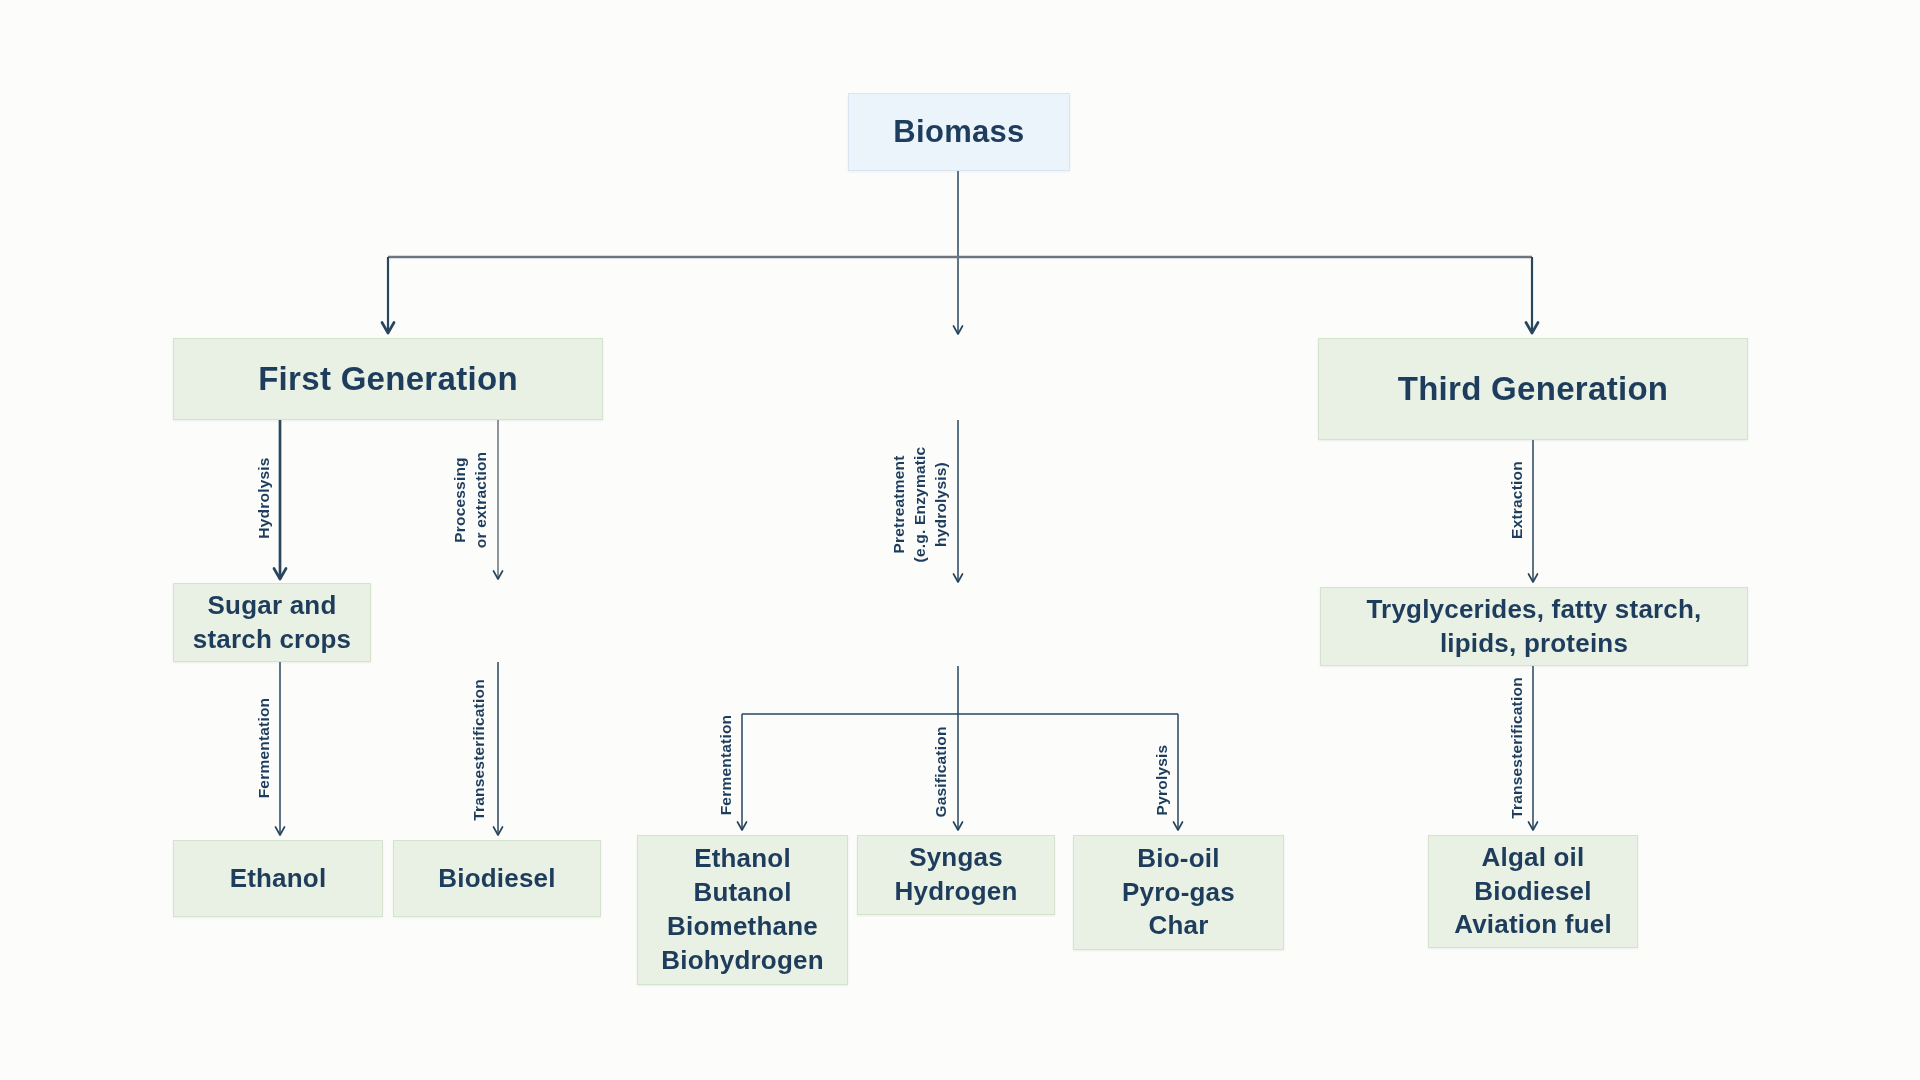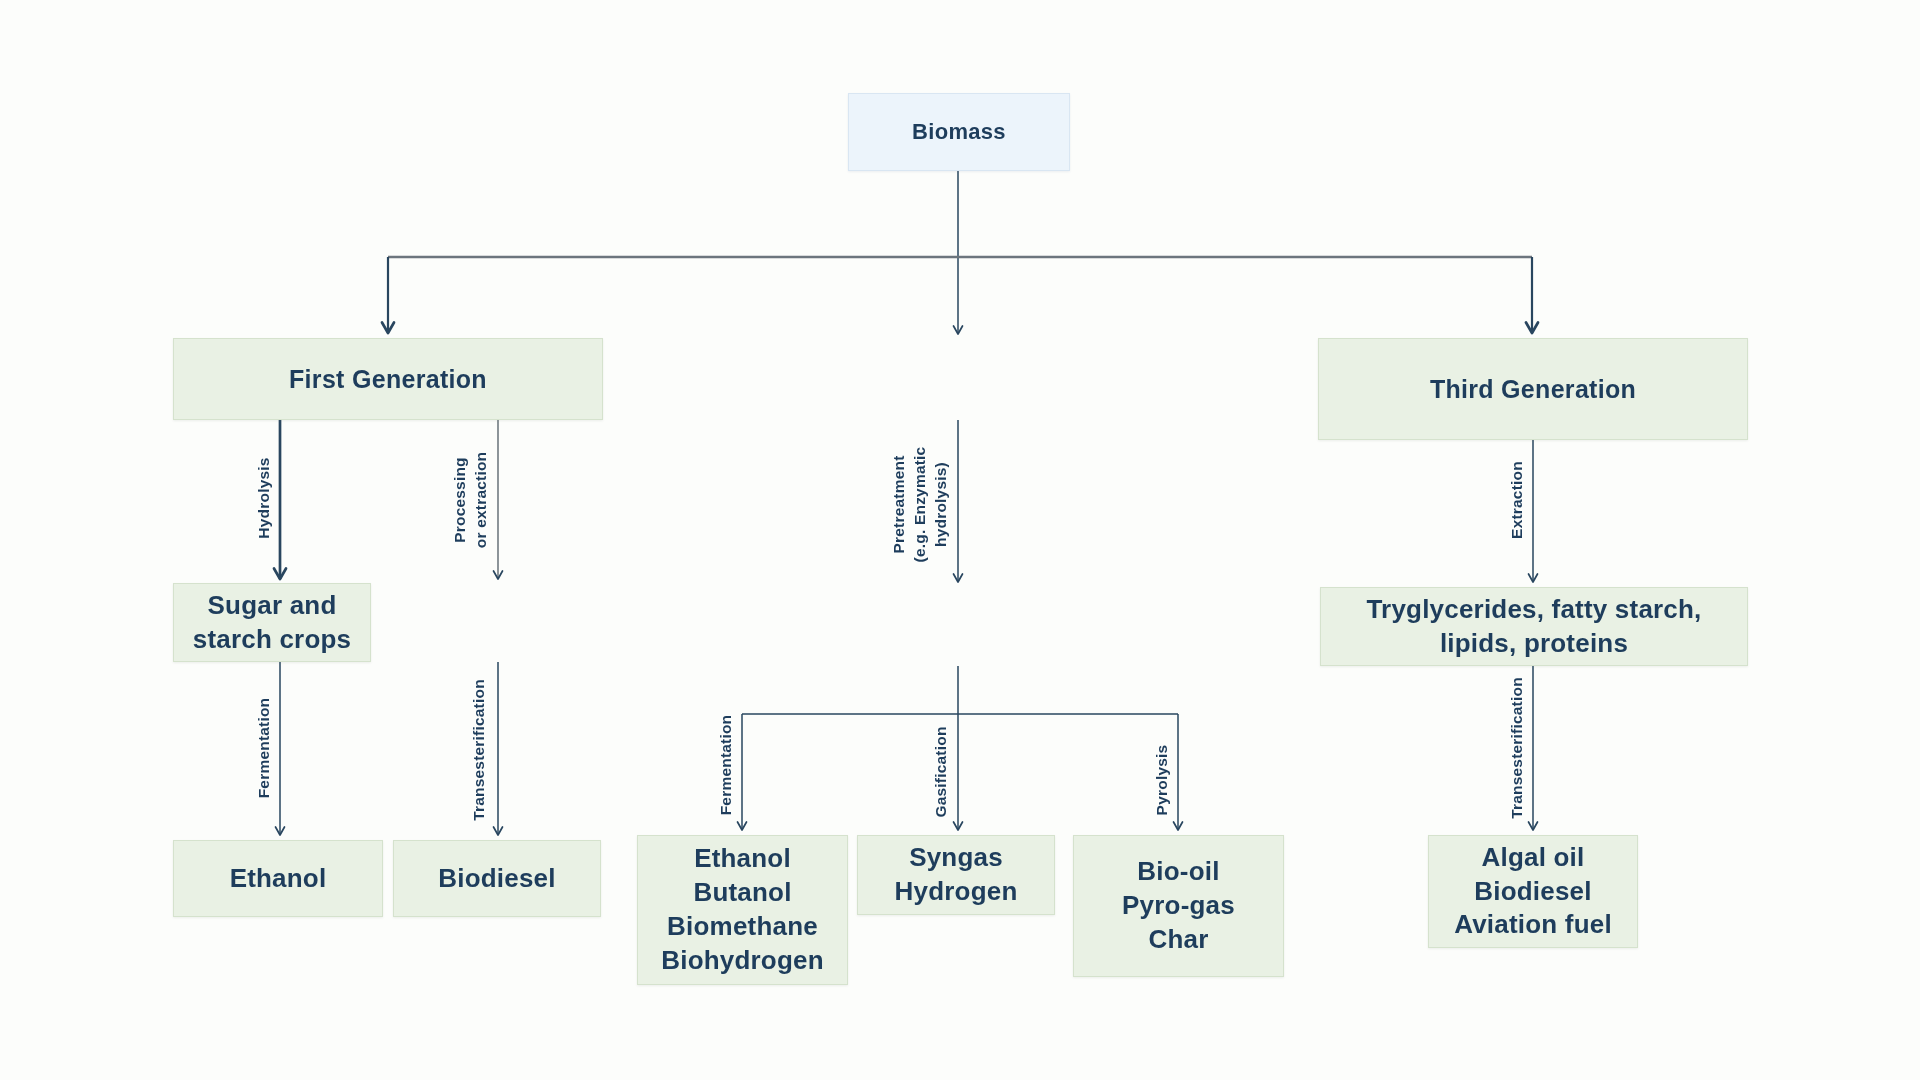--- a/index.html
+++ b/index.html
@@ -26,22 +26,22 @@
   .node--green{
     background:var(--box-green);
     border:1px solid rgba(196,214,186,0.55);
     box-shadow:0 1px 2px rgba(120,140,120,0.12);
   }
   .node--blue{
     background:var(--box-blue);
     border:1px solid #d9e6f2;
     box-shadow:0 1px 2px rgba(120,140,170,0.12);
   }
-  .node--title{font-size:25px;letter-spacing:0.3px;}
-  .node--root{font-size:22px;letter-spacing:0.3px;}
+  .node--title{font-size:33px;letter-spacing:0.3px;}
+  .node--root{font-size:31px;letter-spacing:0.3px;}
   .node--body{font-size:26px;line-height:1.3;letter-spacing:0.2px;}
   .edge-label{
     position:absolute;display:flex;align-items:center;justify-content:center;
     text-align:center;color:var(--text-navy);font-weight:700;
     font-size:15.5px;line-height:21px;letter-spacing:0.2px;
     white-space:pre-line;transform:rotate(-90deg);
   }
   .l-navy{stroke:var(--line-navy);stroke-width:1.5;}
   .l-navy-md{stroke:var(--line-navy);stroke-width:2.2;}
   .l-navy-th{stroke:var(--line-navy);stroke-width:2.7;}
@@ -95,21 +95,21 @@
 starch crops</div>
   <div class="node node--green node--body" style="left:173px;top:840px;width:210px;height:77px;">Ethanol</div>
   <div class="node node--green node--body" style="left:393px;top:840px;width:208px;height:77px;">Biodiesel</div>
 
   <div class="node node--green node--body" style="left:637px;top:835px;width:211px;height:150px;">Ethanol
 Butanol
 Biomethane
 Biohydrogen</div>
   <div class="node node--green node--body" style="left:857px;top:835px;width:198px;height:80px;">Syngas
 Hydrogen</div>
-  <div class="node node--green node--body" style="left:1073px;top:835px;width:211px;height:142px;">Bio-oil
+  <div class="node node--green node--body" style="left:1073px;top:835px;width:211px;height:115px;">Bio-oil
 Pyro-gas
 Char</div>
 
   <div class="node node--green node--body" style="left:1320px;top:587px;width:428px;height:79px;">Tryglycerides, fatty starch,
 lipids, proteins</div>
   <div class="node node--green node--body" style="left:1428px;top:835px;width:210px;height:113px;">Algal oil
 Biodiesel
 Aviation fuel</div>
 
   <div class="edge-label" style="left:178px;top:488px;width:170px;height:20px;">Hydrolysis</div>

